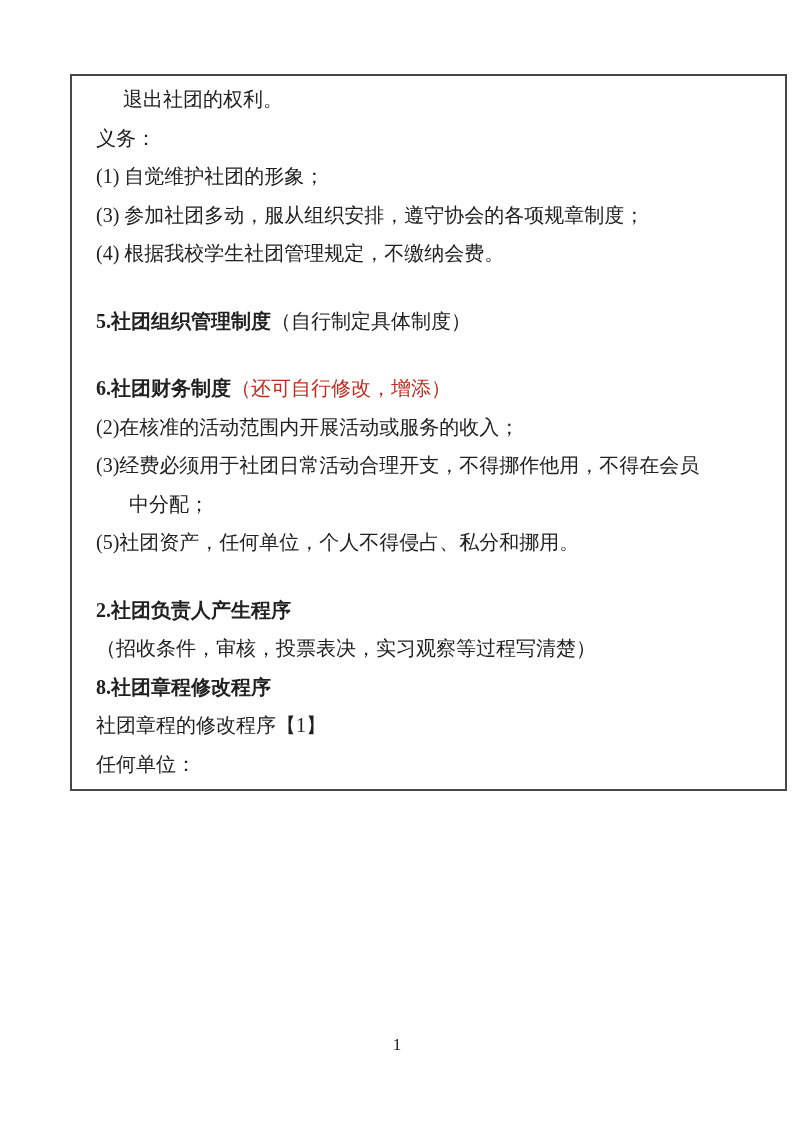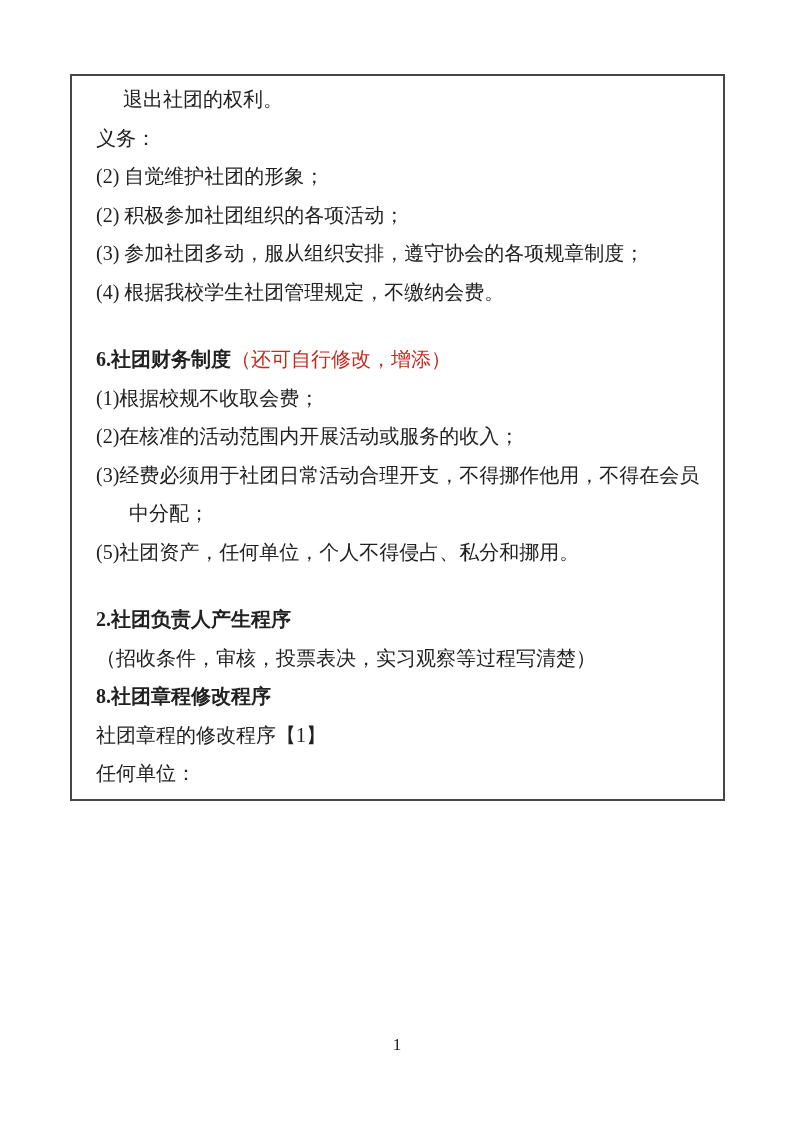--- a/index.html
+++ b/index.html
@@ -13,21 +13,21 @@
     height: 1122px;
     background: #ffffff;
     overflow: hidden;
     font-family: "Liberation Serif", "DejaVu Serif", serif;
     color: var(--text, #212121);
   }
   .cell {
     position: absolute;
     left: 70px;
     top: 74px;
-    width: 655px;
+    width: 717px;
     box-sizing: border-box;
     border: 2px solid var(--border, #474747);
     padding: 4px 8px 6px 24px;
   }
   .para {
     margin: 0;
     font-size: 20px;
     line-height: 38.5px;
     white-space: pre-wrap;
   }
@@ -59,29 +59,28 @@
   }
 </style>
 </head>
 <body>
 
 <div class="page">
   <div class="cell">
 
     <p class="para first-indent">退出社团的权利。</p>
     <p class="para">义务：</p>
-    <p class="para">(2) 自觉维护社团的形象；</p>
-    <p class="para">(2) 积极参加社团组织的各项活动；</p>
+    <p class="para">(1) 自觉维护社团的形象；</p>
     <p class="para">(3) 参加社团多动，服从组织安排，遵守协会的各项规章制度；</p>
     <p class="para">(4) 根据我校学生社团管理规定，不缴纳会费。</p>
 
+    <p class="para gap-before"><span class="bold">5.社团组织管理制度</span><span>（自行制定具体制度）</span></p>
 
     <p class="para gap-before"><span class="bold">6.社团财务制度</span><span class="red">（还可自行修改，增添）</span></p>
 
-    <p class="para">(1)根据校规不收取会费；</p>
     <p class="para">(2)在核准的活动范围内开展活动或服务的收入；</p>
     <p class="para hang">(3)经费必须用于社团日常活动合理开支，不得挪作他用，不得在会员
 中分配；</p>
     <p class="para">(5)社团资产，任何单位，个人不得侵占、私分和挪用。</p>
 
     <p class="para gap-before bold">2.社团负责人产生程序</p>
     <p class="para">（招收条件，审核，投票表决，实习观察等过程写清楚）</p>
 
     <p class="para bold">8.社团章程修改程序</p>
     <p class="para">社团章程的修改程序【1】</p>

